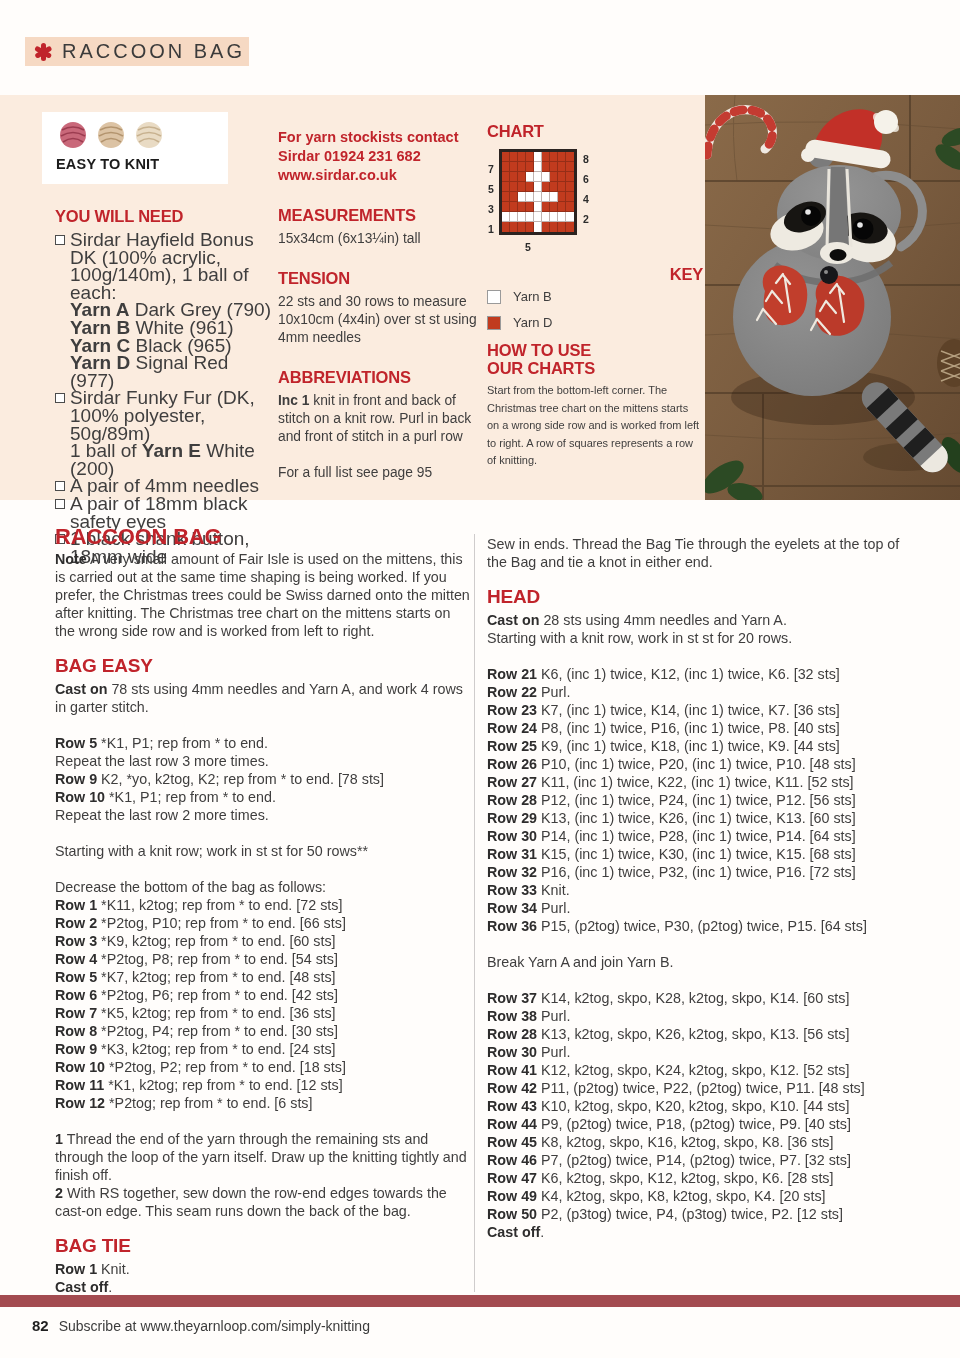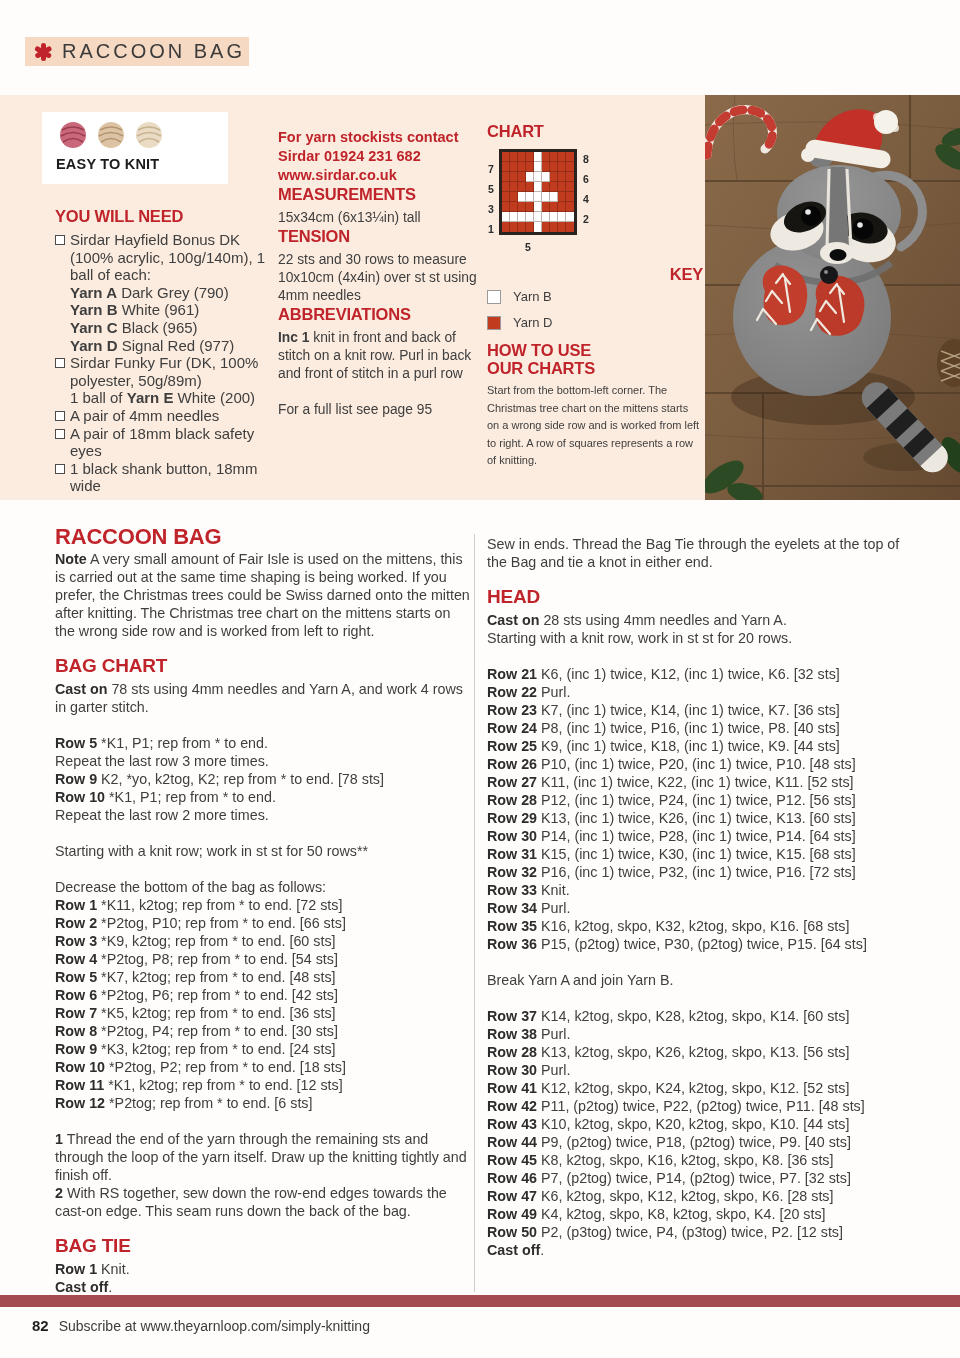--- a/index.html
+++ b/index.html
@@ -14,26 +14,26 @@
   .ast i:nth-child(3){transform:rotate(120deg);}
   .page-title{font-size:20px;letter-spacing:3px;color:#3b3b3b;font-weight:500;white-space:nowrap;}
 
   
   .top-panel{position:absolute;left:0;top:95px;width:960px;height:405px;background:#fbecdf;}
   .badge{position:absolute;left:42px;top:17px;width:186px;height:72px;background:#ffffff;padding:8px 0 0 14px;box-sizing:border-box;}
   .badge-label{font-size:14.5px;font-weight:700;color:#1c1c1c;letter-spacing:.2px;margin-top:2px;}
 
   h3.red{color:#c0242b;font-size:16.5px;font-weight:700;margin:0 0 5px;letter-spacing:-.2px;}
   .col-ywn{position:absolute;left:55px;top:112px;width:222px;}
-  .ywn-line{position:relative;font-size:15px;line-height:17.6px;padding-left:15px;}
+  .ywn-line{position:relative;font-size:19px;line-height:17.6px;padding-left:15px;}
   .ywn-line .cb{position:absolute;left:0;top:4px;width:8px;height:8px;border:1.3px solid #4c4c4c;background:#fff;}
 
   .col-mid{position:absolute;left:278px;top:33px;width:200px;}
   .contact-line{color:#c0242b;font-weight:700;font-size:14.5px;line-height:19px;}
-  .col-mid h3.red{}
+  .col-mid h3.red{margin-top:21px;}
   .mid-text{font-size:13.8px;line-height:18px;}
   .mid-text .line{min-height:18px;}
   .mid-text .spacer{height:18px;}
 
   .col-right{position:absolute;left:487px;top:27px;width:216px;}
   .chart-area{position:relative;width:78px;margin:8px 0 0 12px;height:100px;}
   .chart-grid{display:grid;grid-template-columns:repeat(9,8px);grid-auto-rows:10px;border:3px solid #2b2320;width:72px;background:#c13b1e;}
   .cell{box-sizing:border-box;border-right:1px solid rgba(55,20,8,.32);border-bottom:1px solid rgba(55,20,8,.32);}
   .cell.last-c{border-right:none;}
   .cell.last-r{border-bottom:none;}
@@ -362,21 +362,21 @@
   </div>
 
   <div class="body-area">
     <div class="vdiv"></div>
 
     <div class="col-left flow">
       <h2 class="secA">RACCOON BAG</h2>
       <div>
           <div class="line"><b>Note</b> A very small amount of Fair Isle is used on the mittens, this is carried out at the same time shaping is being worked. If you prefer, the Christmas trees could be Swiss darned onto the mitten after knitting. The Christmas tree chart on the mittens starts on the wrong side row and is worked from left to right.</div>
         </div>
-      <h2 class="secB">BAG CHART</h2>
+      <h2 class="secB">BAG EASY</h2>
       <div>
           <div class="line"><b>Cast on</b> 78 sts using 4mm needles and Yarn A, and work 4 rows in garter stitch.</div>
           <div class="spacer"></div>
           <div class="line"><b>Row 5</b> *K1, P1; rep from * to end.</div>
           <div class="line">Repeat the last row 3 more times.</div>
           <div class="line"><b>Row 9</b> K2, *yo, k2tog, K2; rep from * to end. [78 sts]</div>
           <div class="line"><b>Row 10</b> *K1, P1; rep from * to end.</div>
           <div class="line">Repeat the last row 2 more times.</div>
           <div class="spacer"></div>
           <div class="line">Starting with a knit row; work in st st for 50 rows**</div>
@@ -421,21 +421,20 @@
           <div class="line"><b>Row 25</b> K9, (inc 1) twice, K18, (inc 1) twice, K9. [44 sts]</div>
           <div class="line"><b>Row 26</b> P10, (inc 1) twice, P20, (inc 1) twice, P10. [48 sts]</div>
           <div class="line"><b>Row 27</b> K11, (inc 1) twice, K22, (inc 1) twice, K11. [52 sts]</div>
           <div class="line"><b>Row 28</b> P12, (inc 1) twice, P24, (inc 1) twice, P12. [56 sts]</div>
           <div class="line"><b>Row 29</b> K13, (inc 1) twice, K26, (inc 1) twice, K13. [60 sts]</div>
           <div class="line"><b>Row 30</b> P14, (inc 1) twice, P28, (inc 1) twice, P14. [64 sts]</div>
           <div class="line"><b>Row 31</b> K15, (inc 1) twice, K30, (inc 1) twice, K15. [68 sts]</div>
           <div class="line"><b>Row 32</b> P16, (inc 1) twice, P32, (inc 1) twice, P16. [72 sts]</div>
           <div class="line"><b>Row 33</b> Knit.</div>
           <div class="line"><b>Row 34</b> Purl.</div>
-          <div class="line"><b>Row 35</b> K16, k2tog, skpo, K32, k2tog, skpo, K16. [68 sts]</div>
           <div class="line"><b>Row 36</b> P15, (p2tog) twice, P30, (p2tog) twice, P15. [64 sts]</div>
           <div class="spacer"></div>
           <div class="line">Break Yarn A and join Yarn B.</div>
           <div class="spacer"></div>
           <div class="line"><b>Row 37</b> K14, k2tog, skpo, K28, k2tog, skpo, K14. [60 sts]</div>
           <div class="line"><b>Row 38</b> Purl.</div>
           <div class="line"><b>Row 28</b> K13, k2tog, skpo, K26, k2tog, skpo, K13. [56 sts]</div>
           <div class="line"><b>Row 30</b> Purl.</div>
           <div class="line"><b>Row 41</b> K12, k2tog, skpo, K24, k2tog, skpo, K12. [52 sts]</div>
           <div class="line"><b>Row 42</b> P11, (p2tog) twice, P22, (p2tog) twice, P11. [48 sts]</div>

